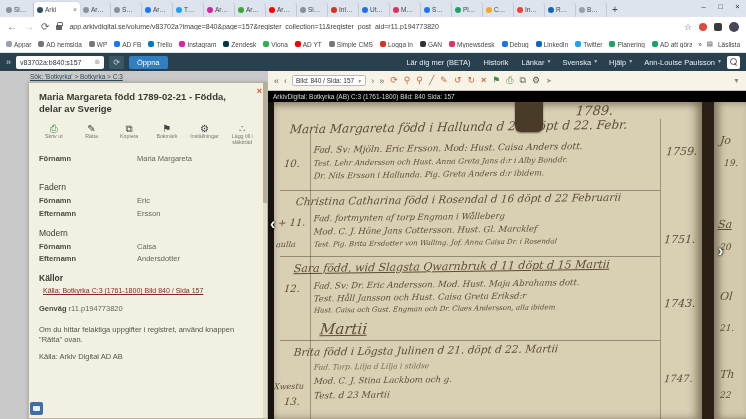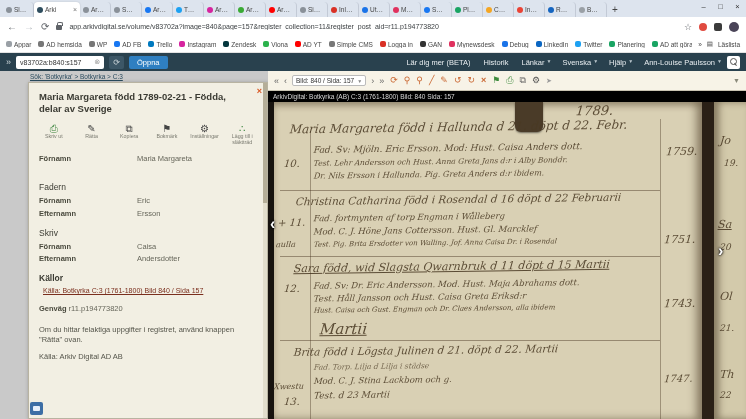--- a/index.html
+++ b/index.html
@@ -458,21 +458,21 @@
           <span class="f-label">Förnamn</span>
           <span class="f-value">Eric</span>
         </div>
 
         <div class="frow">
           <span class="f-label">Efternamn</span>
           <span class="f-value">Ersson</span>
         </div>
       </div>
 
-    <div class="sect">Skriv</div>
+    <div class="sect">Modern</div>
     <div>
 
         <div class="frow">
           <span class="f-label">Förnamn</span>
           <span class="f-value">Caisa</span>
         </div>
 
         <div class="frow">
           <span class="f-label">Efternamn</span>
           <span class="f-value">Andersdotter</span>

